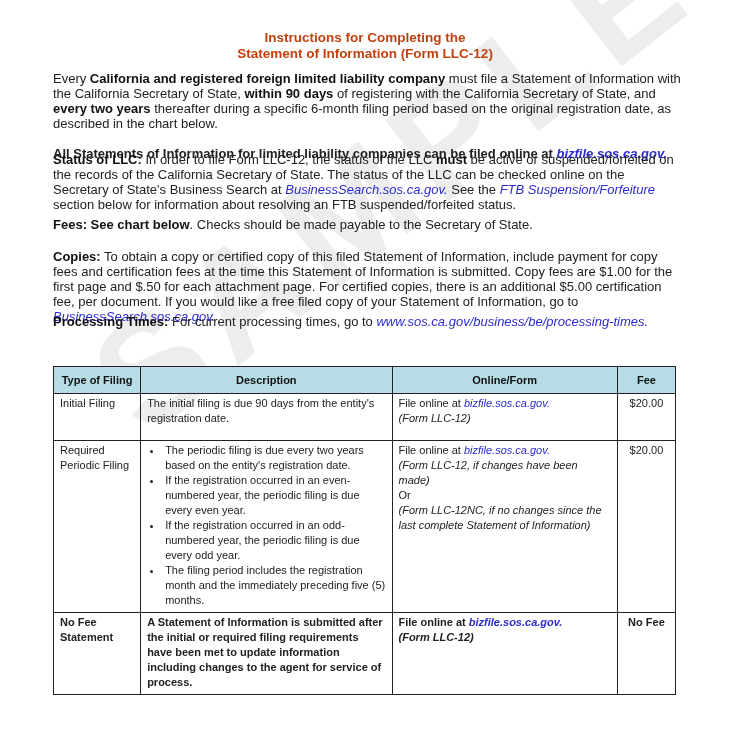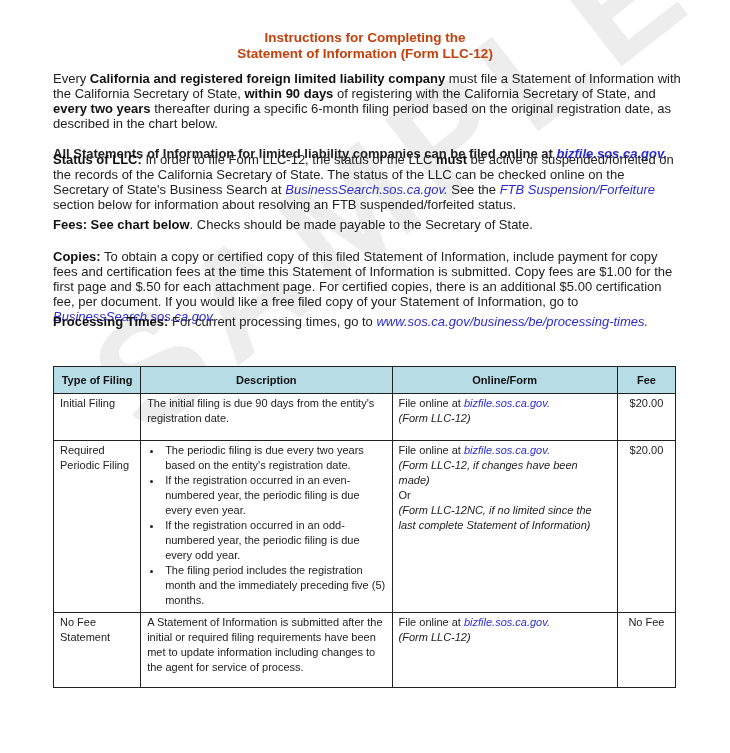--- a/index.html
+++ b/index.html
@@ -36,21 +36,21 @@
     background: #b6dce6; font-weight: bold; color: #111; vertical-align: middle;
     text-align: center; height: 24px; padding: 1px 6px;
   }
   table.fees th.left { text-align: center; line-height: 13px; }
   .c1 { width: 74px; }
   .c2 { width: 238px; }
   .c3 { width: 212px; }
   .c4 { width: 45px; text-align: center; }
   td.c4 { text-align: center; }
   .row1 td { height: 40px; }
-  .row3 td { height: 68px; }
+  .row3 td { height: 68px; font-weight: bold; }
   ul.bullets { margin: 0; padding-left: 16px; }
   ul.bullets li { margin: 0; padding-left: 2px; }
   .ital { font-style: italic; text-align: center; }
 
   .watermark {
     position: absolute; left: 60px; top: 330px;
     font-size: 150px; font-weight: bold; letter-spacing: 14px;
     color: rgba(190,190,190,0.28); transform: rotate(-38deg);
     transform-origin: left top; white-space: nowrap; pointer-events: none;
     font-family: "Liberation Sans", sans-serif;
@@ -106,21 +106,21 @@
             <li>The periodic filing is due every two years based on the entity's registration date.</li>
             <li>If the registration occurred in an even-numbered year, the periodic filing is due every even year.</li>
             <li>If the registration occurred in an odd-numbered year, the periodic filing is due every odd year.</li>
             <li>The filing period includes the registration month and the immediately preceding five (5) months.</li>
           </ul>
         </td>
         <td class="c3">
           <span>File online at </span><span class="link">bizfile.sos.ca.gov.</span><br>
           <span class="ital">(Form LLC-12, if changes have been made)</span><br>
           <span>Or</span><br>
-          <span class="ital">(Form LLC-12NC, if no limited since the last complete Statement of Information)</span>
+          <span class="ital">(Form LLC-12NC, if no changes since the last complete Statement of Information)</span>
         </td>
         <td class="c4">$20.00</td>
       </tr>
       <tr class="row3">
         <td class="c1">No Fee Statement</td>
         <td class="c2">A Statement of Information is submitted after the initial or required filing requirements have been met to update information including changes to the agent for service of process.</td>
         <td class="c3">
           <span>File online at </span><span class="link">bizfile.sos.ca.gov.</span><br>
           <span class="ital">(Form LLC-12)</span>
         </td>

